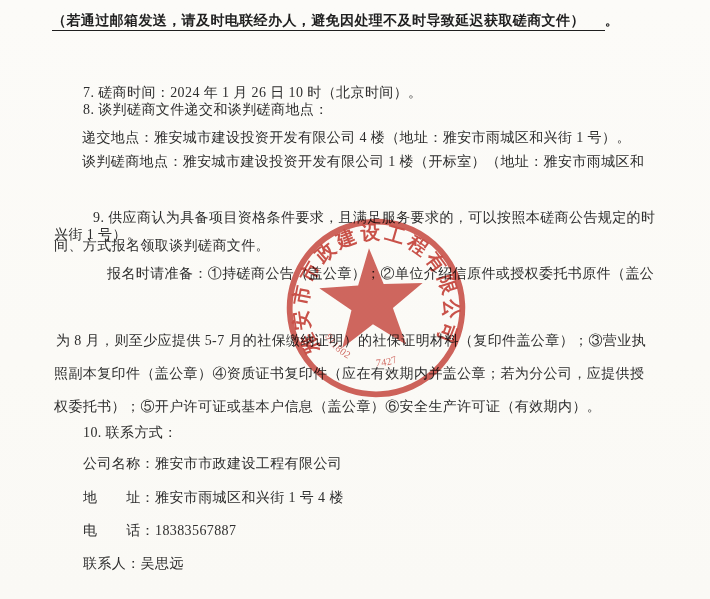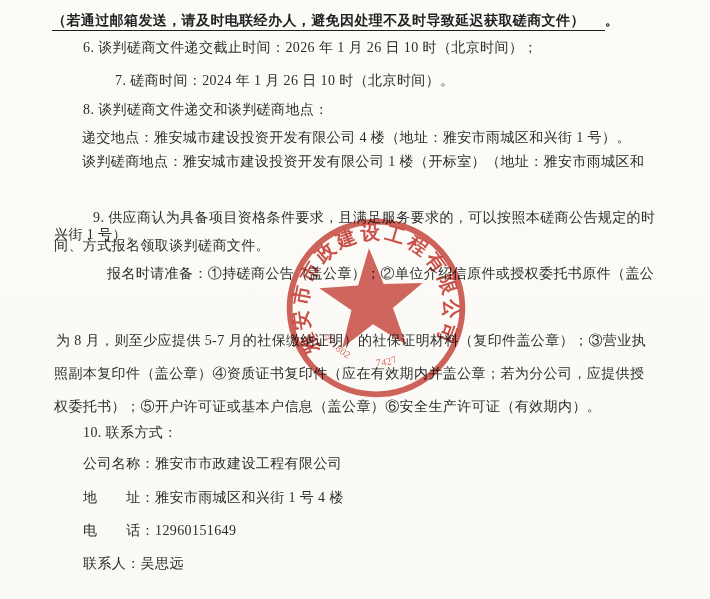--- a/index.html
+++ b/index.html
@@ -47,40 +47,39 @@
   .seal-arc-text{font-family:"Liberation Serif","DejaVu Serif",serif;font-weight:700;}
   .seal-code{font-family:"Liberation Serif","DejaVu Serif",serif;opacity:0.85;}
 </style>
 </head>
 <body>
 
 <div class="page">
 
   <div class="ln note" style="left:52px;top:12px;"><span class="u">（若通过邮箱发送，请及时电联经办人，避免因处理不及时导致延迟获取磋商文件）</span><span>。</span></div>
 
-  <div class="ln" style="left:83px;top:39px;">6. 谈判磋商文件递交截止时间：2026 年 1 月 26 日 10 时（北京时间）；</div>
-  <div class="ln" style="left:83px;top:72px;margin-left:32px;">7. 磋商时间：2024 年 1 月 26 日 10 时（北京时间）。</div>
+  <div class="ln" style="left:83px;top:84px;">7. 磋商时间：2024 年 1 月 26 日 10 时（北京时间）。</div>
   <div class="ln" style="left:83px;top:101px;">8. 谈判磋商文件递交和谈判磋商地点：</div>
   <div class="ln" style="left:82px;top:129px;">递交地点：雅安城市建设投资开发有限公司 4 楼（地址：雅安市雨城区和兴街 1 号）。</div>
   <div class="ln" style="left:82px;top:153px;">谈判磋商地点：雅安城市建设投资开发有限公司 1 楼（开标室）（地址：雅安市雨城区和</div>
   <div class="ln" style="left:54px;top:178px;margin-top:48px;">兴街 1 号）。</div>
 
   <div class="ln" style="left:93px;top:209px;">9. 供应商认为具备项目资格条件要求，且满足服务要求的，可以按照本磋商公告规定的时</div>
   <div class="ln" style="left:54px;top:237px;">间、方式报名领取谈判磋商文件。</div>
 
   <div class="ln" style="left:107px;top:265px;">报名时请准备：①持磋商公告（盖公章）；②单位介绍信原件或授权委托书原件（盖公</div>
   <div class="ln" style="left:56px;top:332px;">为 8 月，则至少应提供 5-7 月的社保缴纳证明）的社保证明材料（复印件盖公章）；③营业执</div>
   <div class="ln" style="left:54px;top:398px;">权委托书）；⑤开户许可证或基本户信息（盖公章）⑥安全生产许可证（有效期内）。</div>
   <div class="ln" style="left:54px;top:365px;">照副本复印件（盖公章）④资质证书复印件（应在有效期内并盖公章；若为分公司，应提供授</div>
 
   <div class="ln" style="left:83px;top:424px;">10. 联系方式：</div>
 
   <div class="ln" style="left:83px;top:455px;">公司名称：雅安市市政建设工程有限公司</div>
   <div class="ln" style="left:83px;top:489px;">地　　址：雅安市雨城区和兴街 1 号 4 楼</div>
-  <div class="ln" style="left:83px;top:522px;">电　　话：12960151649</div>
+  <div class="ln" style="left:83px;top:522px;">电　　话：18383567887</div>
   <div class="ln" style="left:83px;top:555px;">联系人：吴思远</div>
 
   <div class="seal-wrap">
     <svg viewBox="0 0 200 200">
       <defs>
         <path id="sealArc" d="M 41.8 140.7 A 71 71 0 1 1 158.2 140.7" fill="none"></path>
         <path id="sealCode" d="M 45.6 125.4 A 60 60 0 0 0 134.4 149.1" fill="none"></path>
       </defs>
       <circle class="seal-ring" cx="100" cy="100" r="89" fill="none" stroke-width="6" stroke="#c8453d"></circle>
       <polygon class="seal-star" points="96,38 109.2,75.8 149.3,76.7 117.4,101 128.9,139.3 96,116.5 63.1,139.3 74.6,101 42.7,76.7 82.8,75.8" fill="#c8453d"></polygon>

